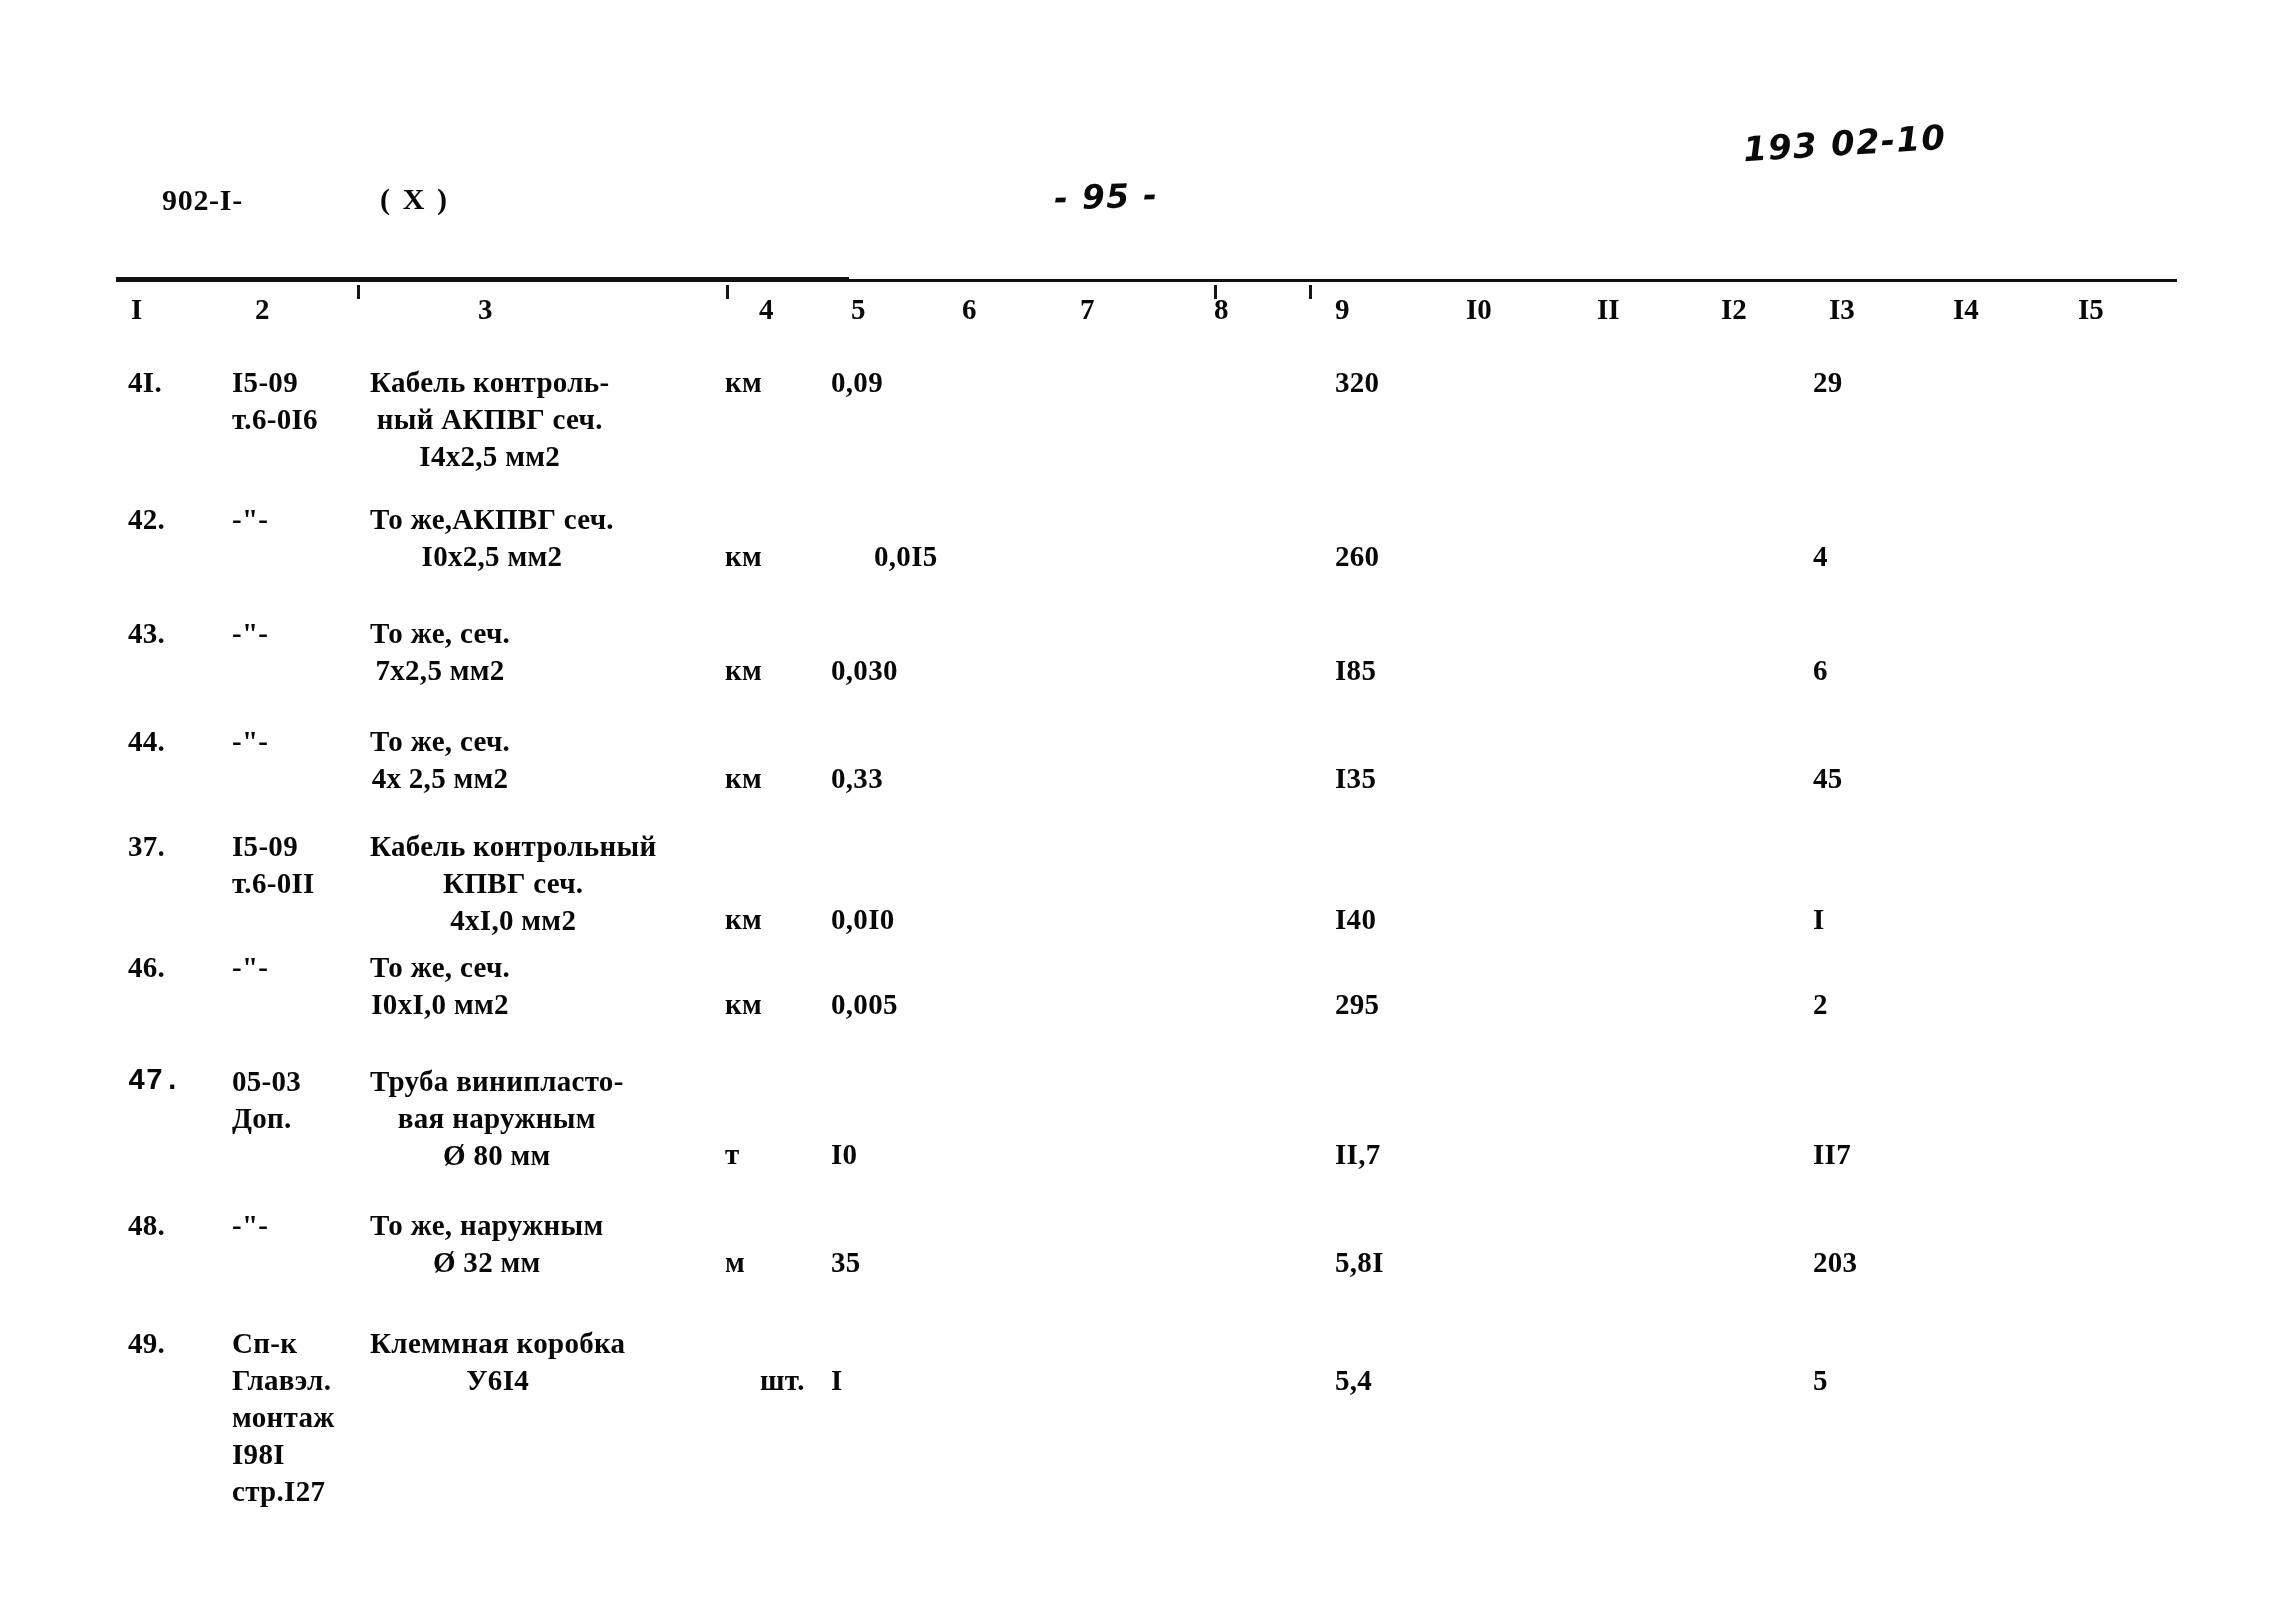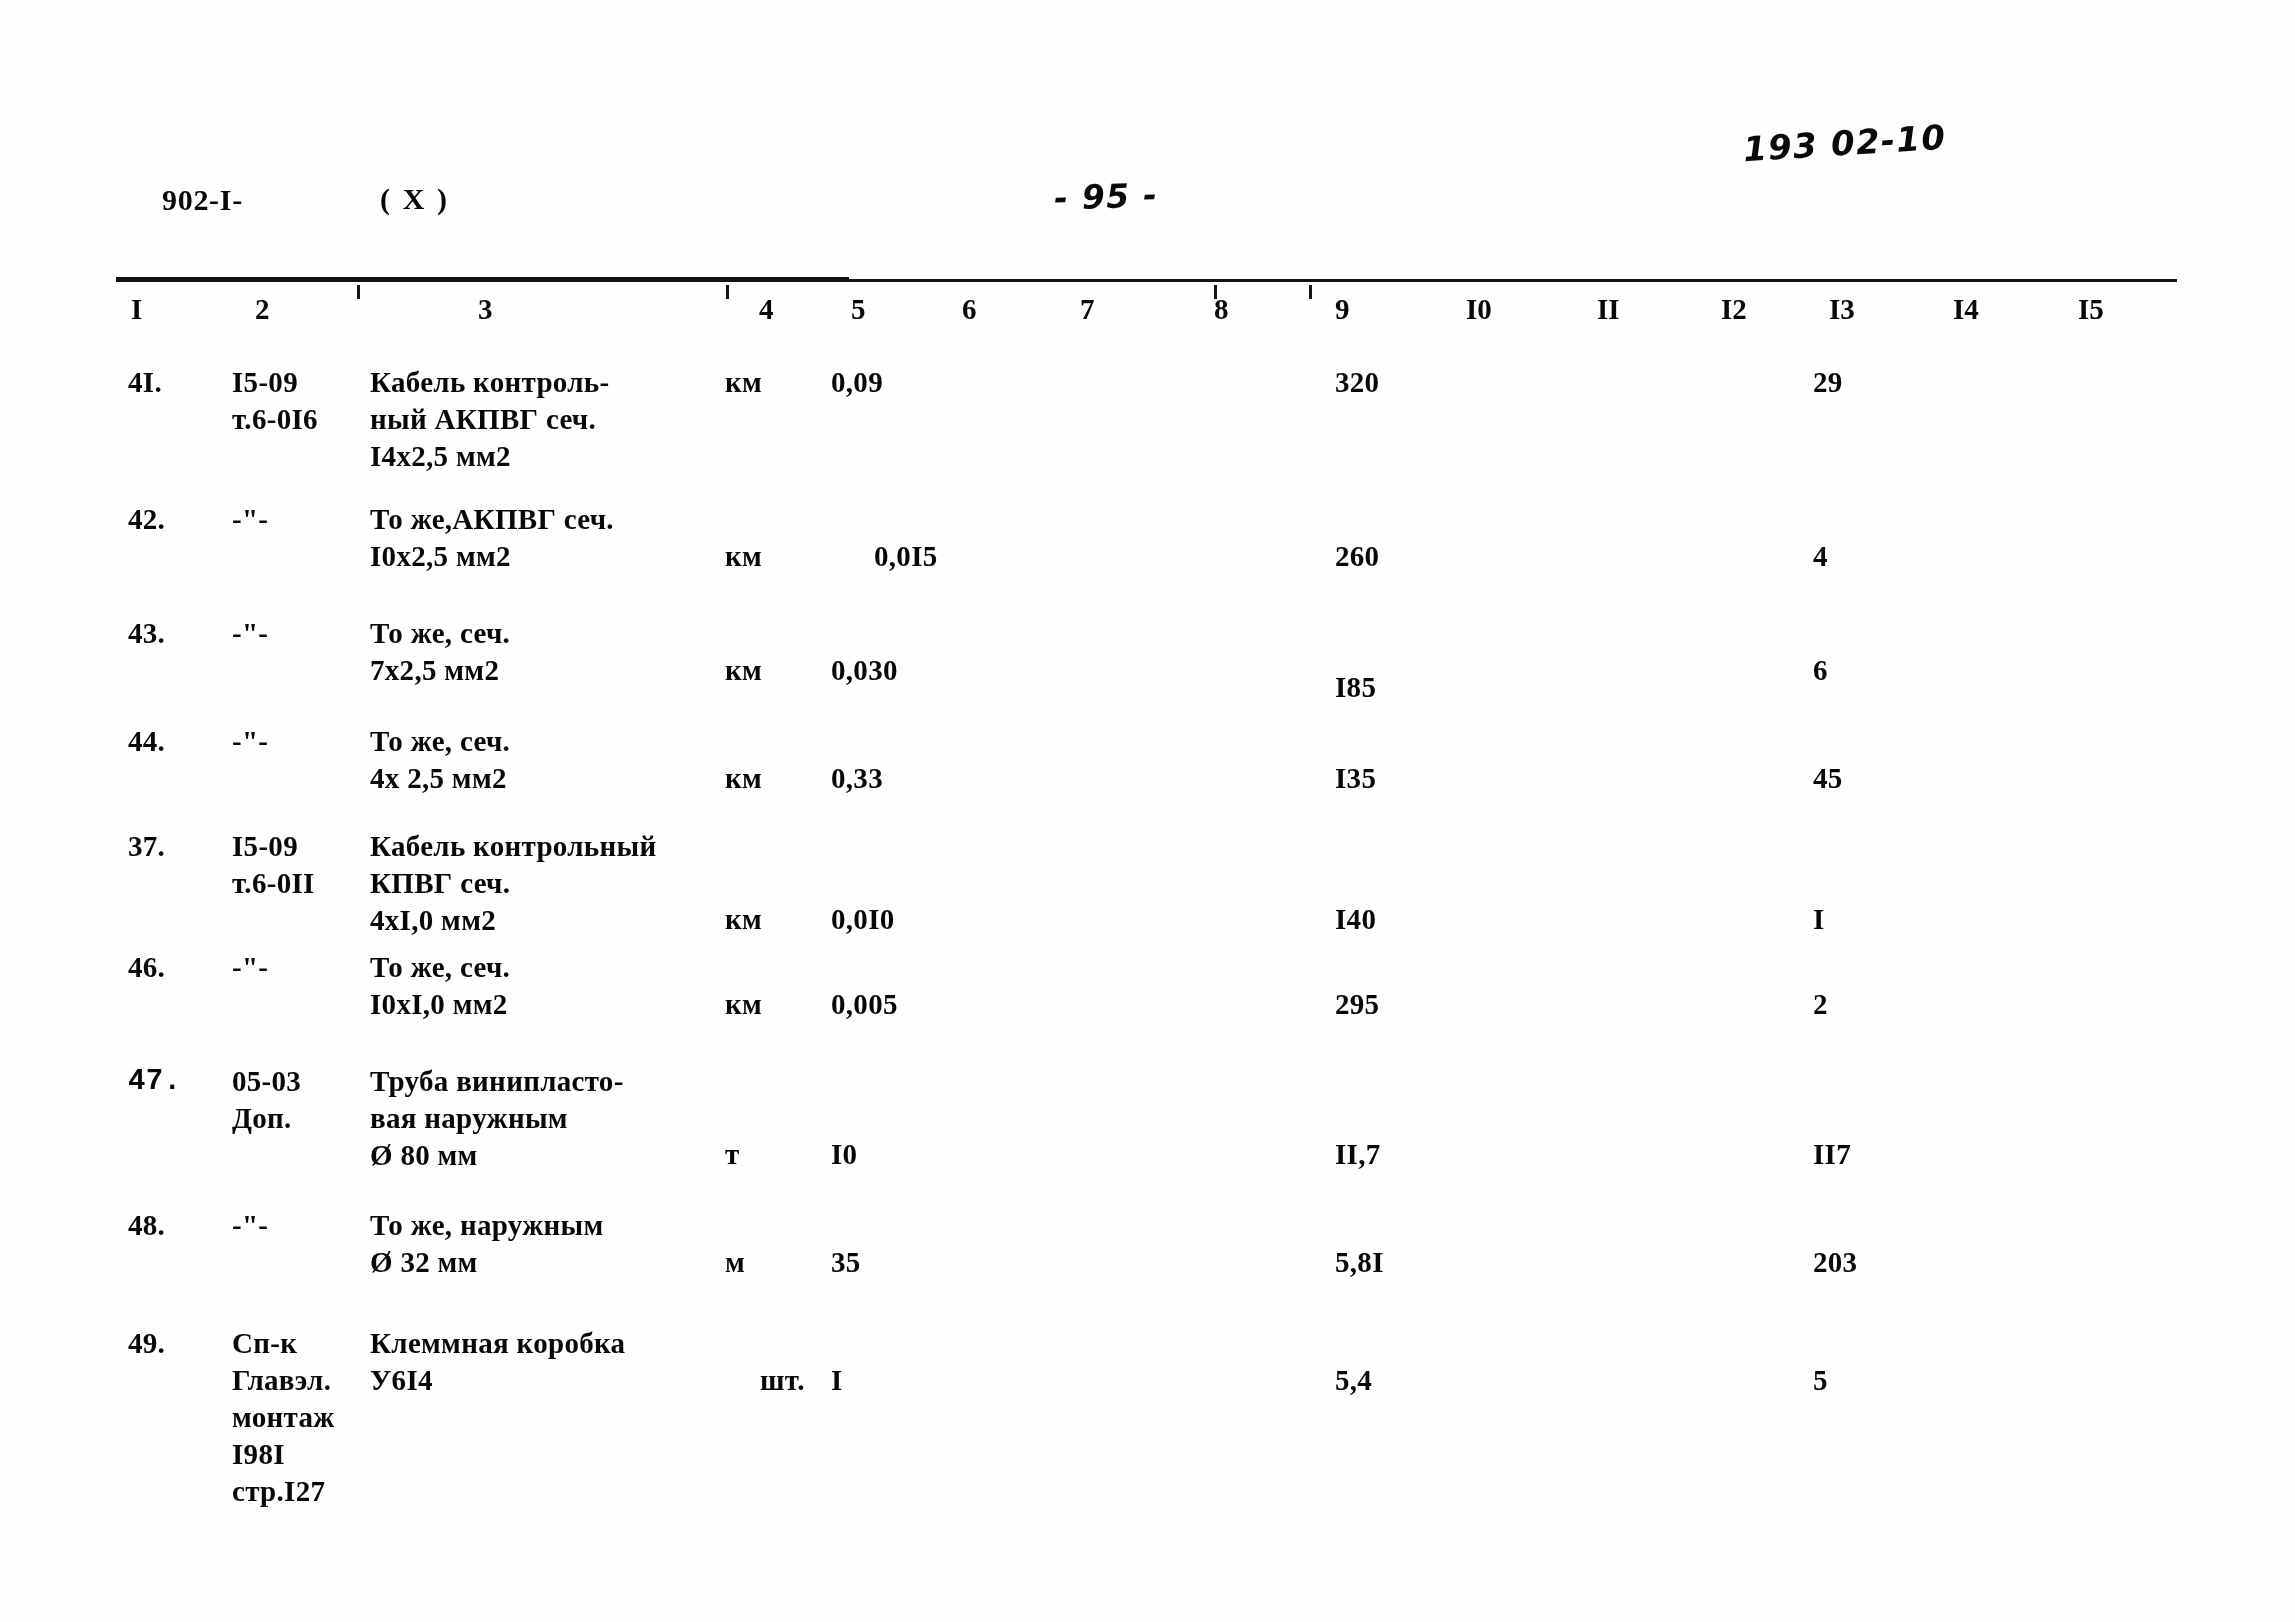--- a/index.html
+++ b/index.html
@@ -110,21 +110,21 @@
   .cell {
     position: absolute;
     font-size: 29px;
     font-weight: 700;
     line-height: 37px;
     white-space: pre;
     letter-spacing: 0.3px;
   }
   .c-num   { text-align: left; }
   .c-code  { text-align: left; }
-  .c-name  { text-align: left; }
+  .c-name  { text-align: center; }
   .c-unit  { text-align: left; }
   .c-qty   { text-align: left; }
   .c-price { text-align: right; }
   .c-total { text-align: left; }
 </style>
 </head>
 <body>
 
 <div class="page">
 
@@ -184,21 +184,21 @@
         <div class="cell c-price" style="left: 1335px; top: 37px;">260</div>
         <div class="cell c-total" style="left: 1813px; top: 37px;">4</div>
       </div>
       <div class="row" style="top: 615px;">
         <div class="cell c-num" style="left: 128px; top: 0px;">43.</div>
         <div class="cell c-code" style="left: 232px; top: 0px;">-"-</div>
         <div class="cell c-name" style="left: 370px; top: 0px;">То же, сеч.
 7х2,5 мм2</div>
         <div class="cell c-unit" style="left: 725px; top: 37px;">км</div>
         <div class="cell c-qty" style="left: 831px; top: 37px;">0,030</div>
-        <div class="cell c-price" style="left: 1335px; top: 37px; margin-top: 17px;">I85</div>
+        <div class="cell c-price" style="left: 1335px; top: 37px;">I85</div>
         <div class="cell c-total" style="left: 1813px; top: 37px;">6</div>
       </div>
       <div class="row" style="top: 723px;">
         <div class="cell c-num" style="left: 128px; top: 0px; text-align: right;">44.</div>
         <div class="cell c-code" style="left: 232px; top: 0px;">-"-</div>
         <div class="cell c-name" style="left: 370px; top: 0px;">То же, сеч.
 4х 2,5 мм2</div>
         <div class="cell c-unit" style="left: 725px; top: 37px;">км</div>
         <div class="cell c-qty" style="left: 831px; top: 37px;">0,33</div>
         <div class="cell c-price" style="left: 1335px; top: 37px;">I35</div>

